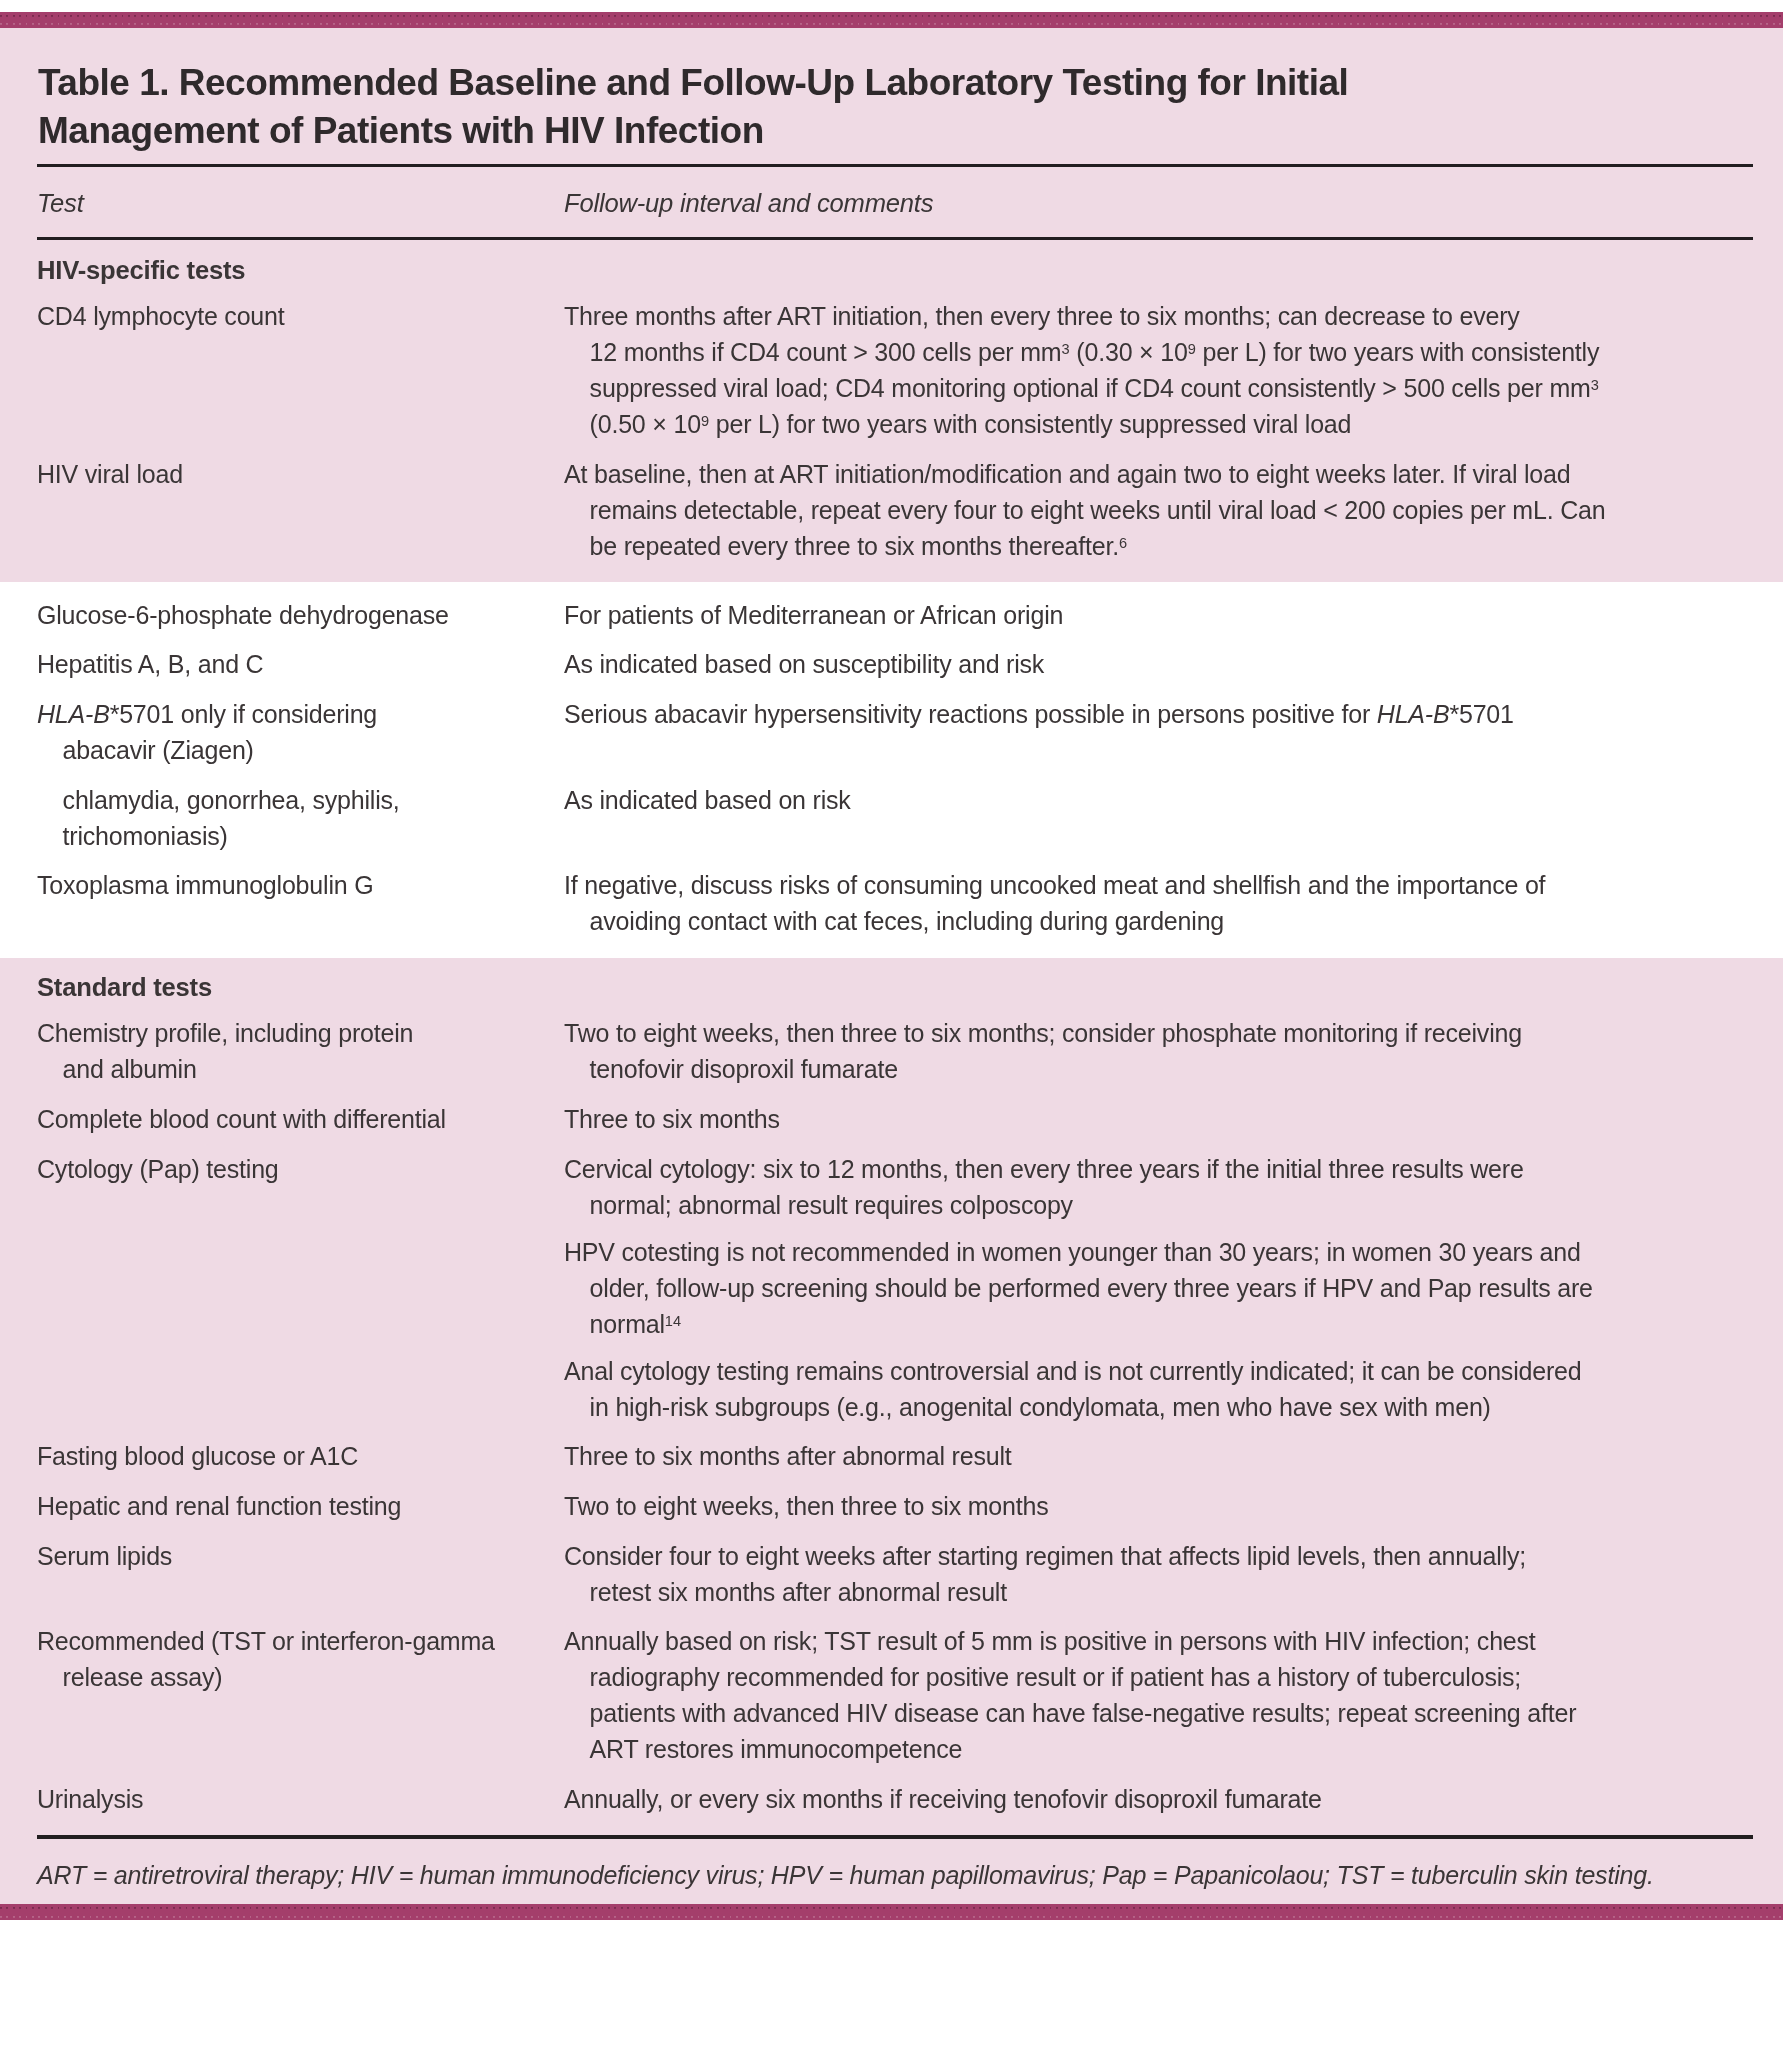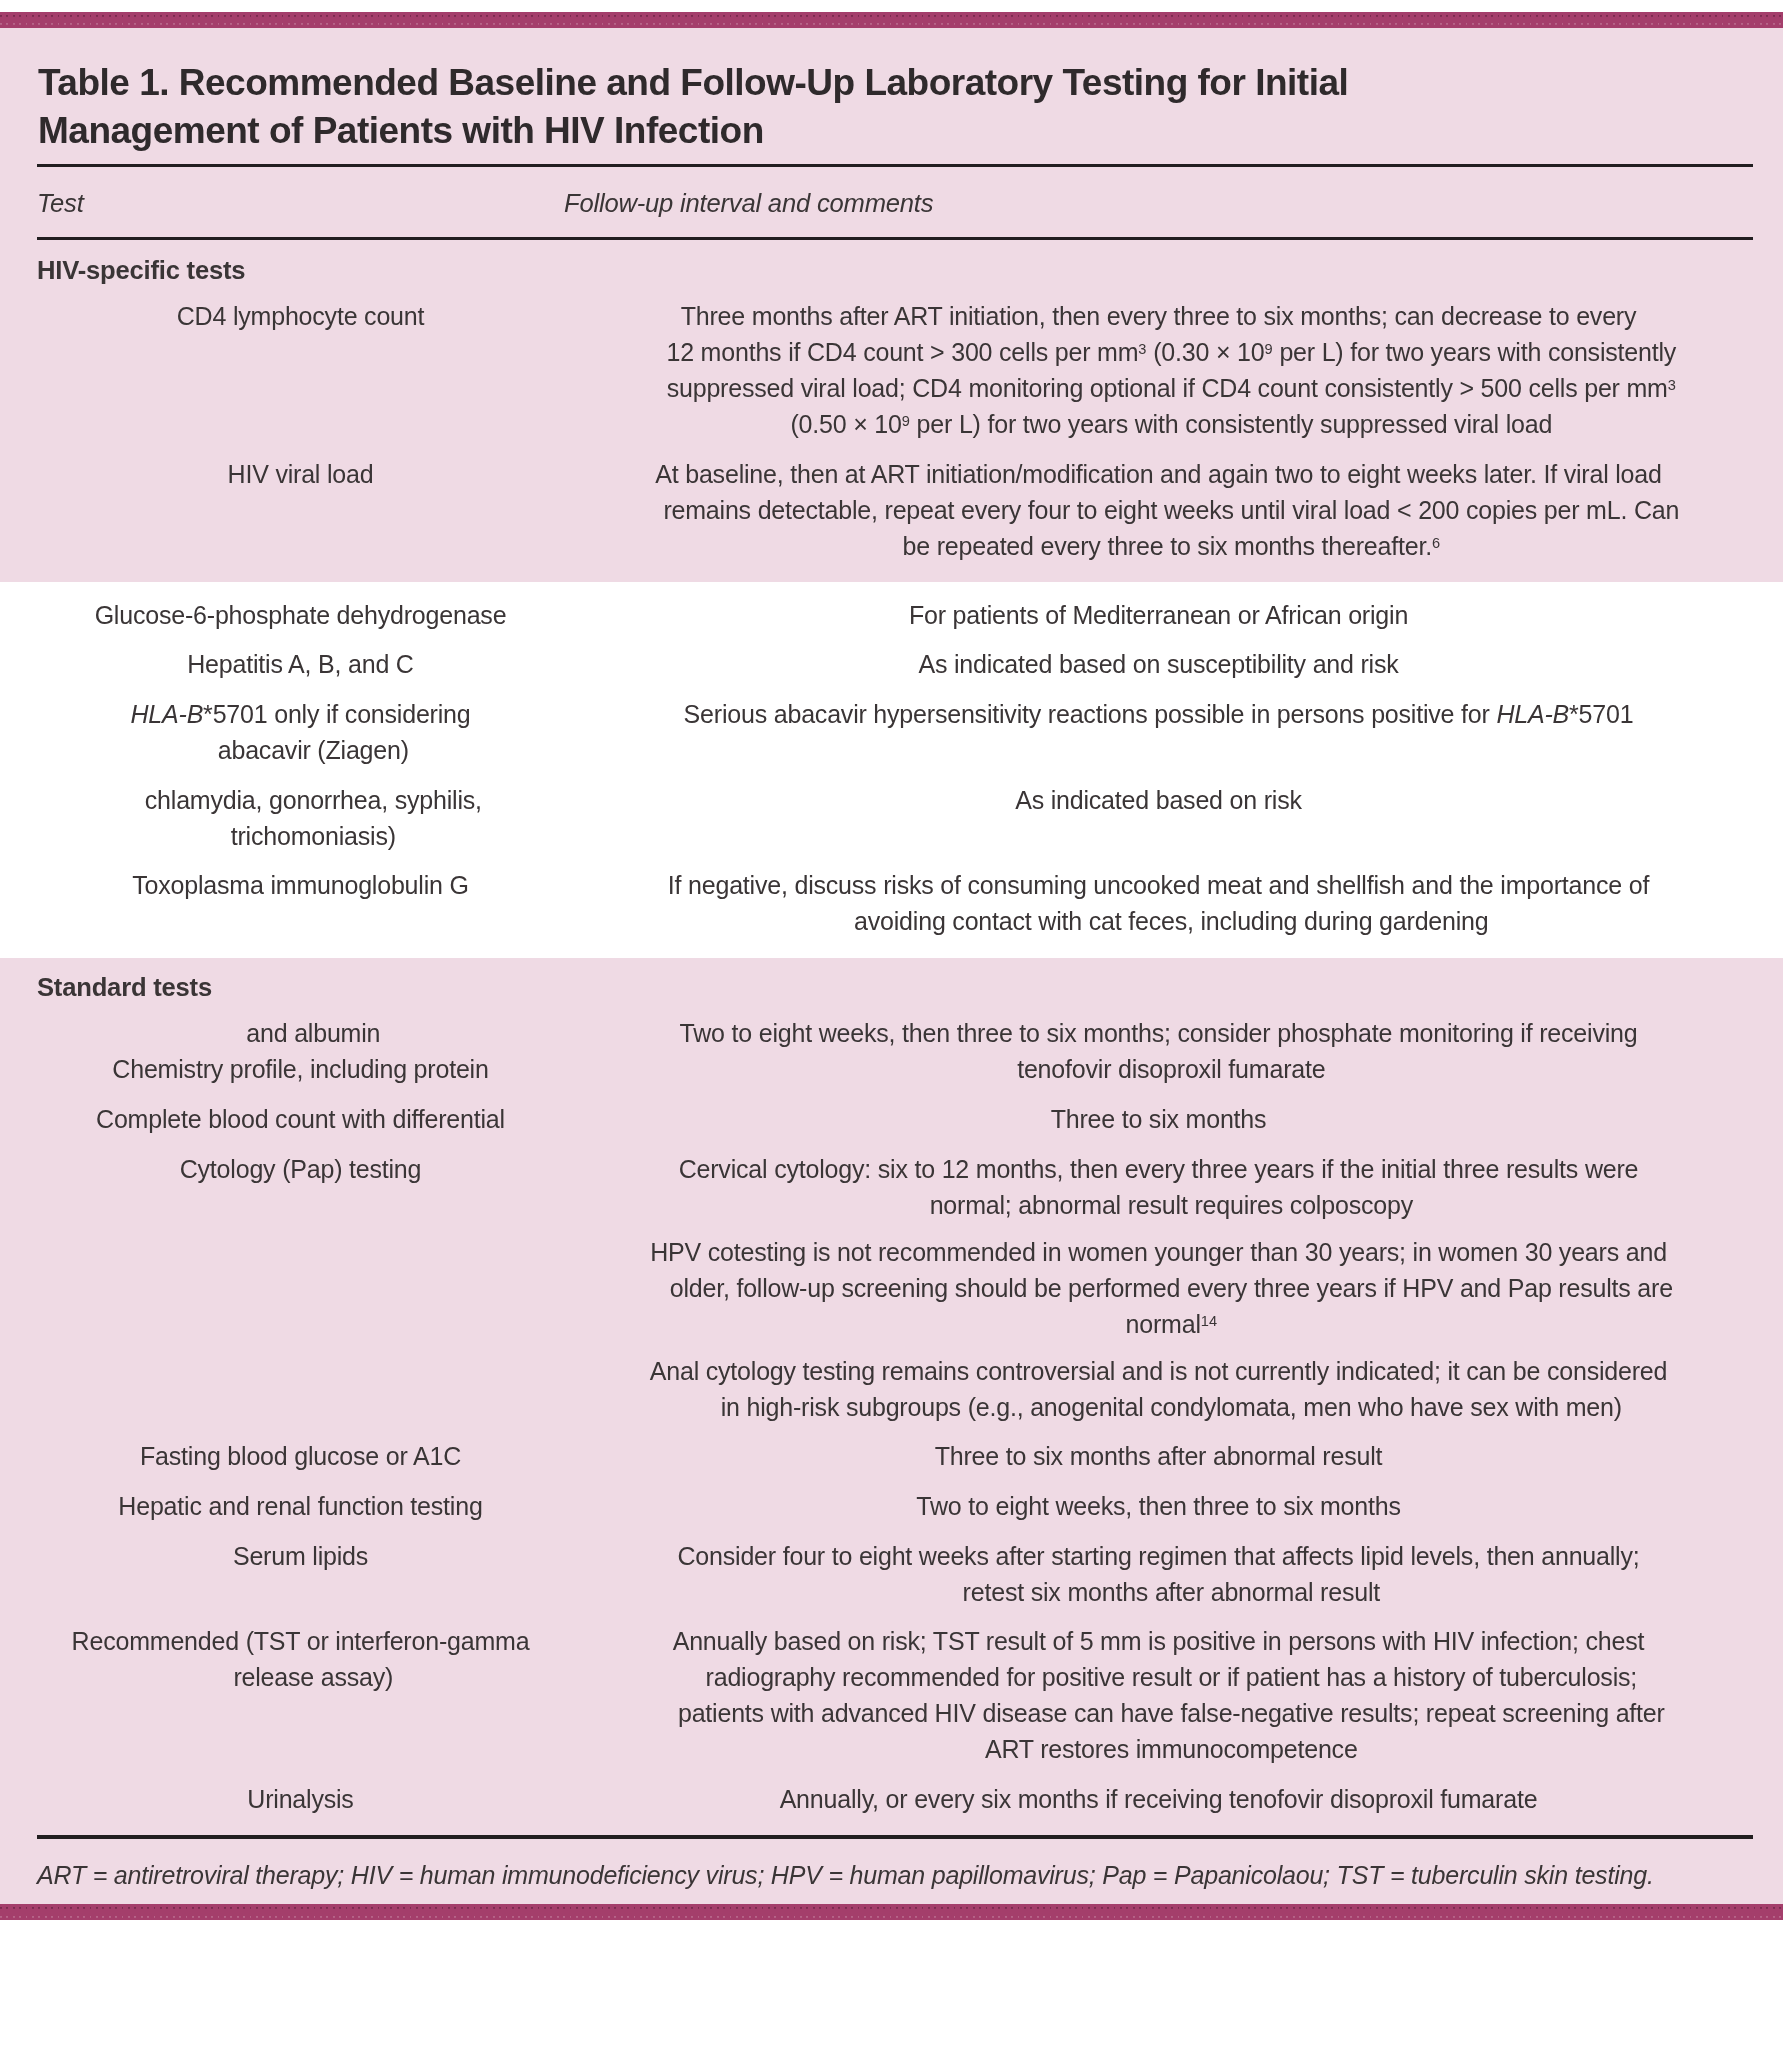--- a/index.html
+++ b/index.html
@@ -58,21 +58,21 @@
   .section-header{
     font-weight:bold;
     font-size:25.6px;
     line-height:31px;
     margin-bottom:12px;
     white-space:nowrap;
   }
   .row{display:grid;grid-template-columns:527px 1fr;}
   .row + .row{margin-top:13.7px;}
   .cell{font-size:25px;}
-  .line{line-height:36px;white-space:nowrap;text-align:center;}
+  .line{line-height:36px;white-space:nowrap;}
   .line.cont{padding-left:25.6px;}
   .para + .para{margin-top:11px;}
   sup{
     font-size:14.6px;
     line-height:0;
     vertical-align:7.3px;
     letter-spacing:0;
   }
   .footnotes{padding:18.3px 31px 0 37px;font-style:italic;}
   .footnote{font-size:25px;line-height:36px;white-space:nowrap;}
@@ -182,22 +182,22 @@
               <div class="line">If negative, discuss risks of consuming uncooked meat and shellfish and the importance of</div>
               <div class="line cont">avoiding contact with cat feces, including during gardening</div>
             </div>
           </div>
         </div>
       </section>
       <section class="section shaded">
         <div class="section-header">Standard tests</div>
         <div class="row">
           <div class="cell test-cell">
+            <div class="line">Chemistry profile, including protein</div>
             <div class="line cont">and albumin</div>
-            <div class="line">Chemistry profile, including protein</div>
           </div>
           <div class="cell comments-cell">
             <div class="para">
               <div class="line">Two to eight weeks, then three to six months; consider phosphate monitoring if receiving</div>
               <div class="line cont">tenofovir disoproxil fumarate</div>
             </div>
           </div>
         </div>
         <div class="row">
           <div class="cell test-cell">

